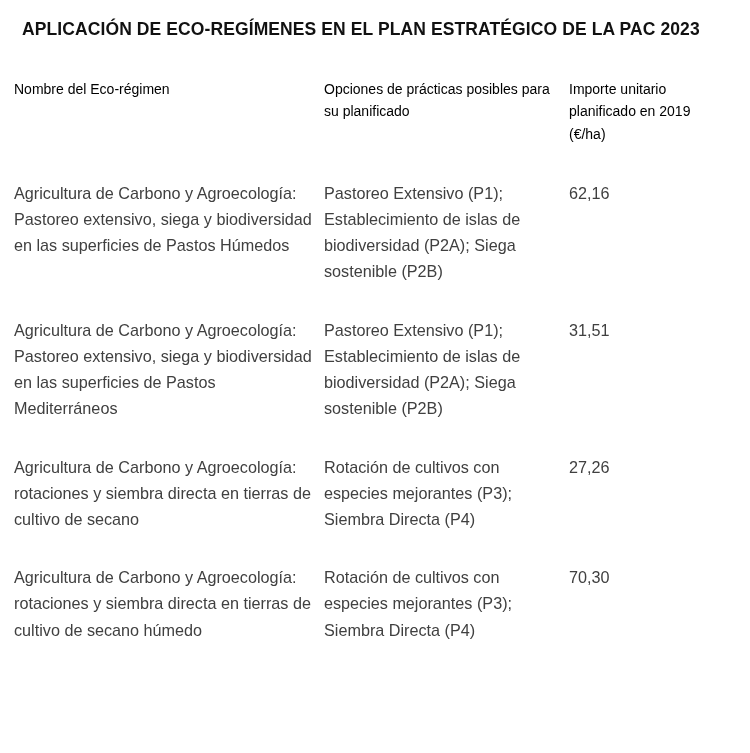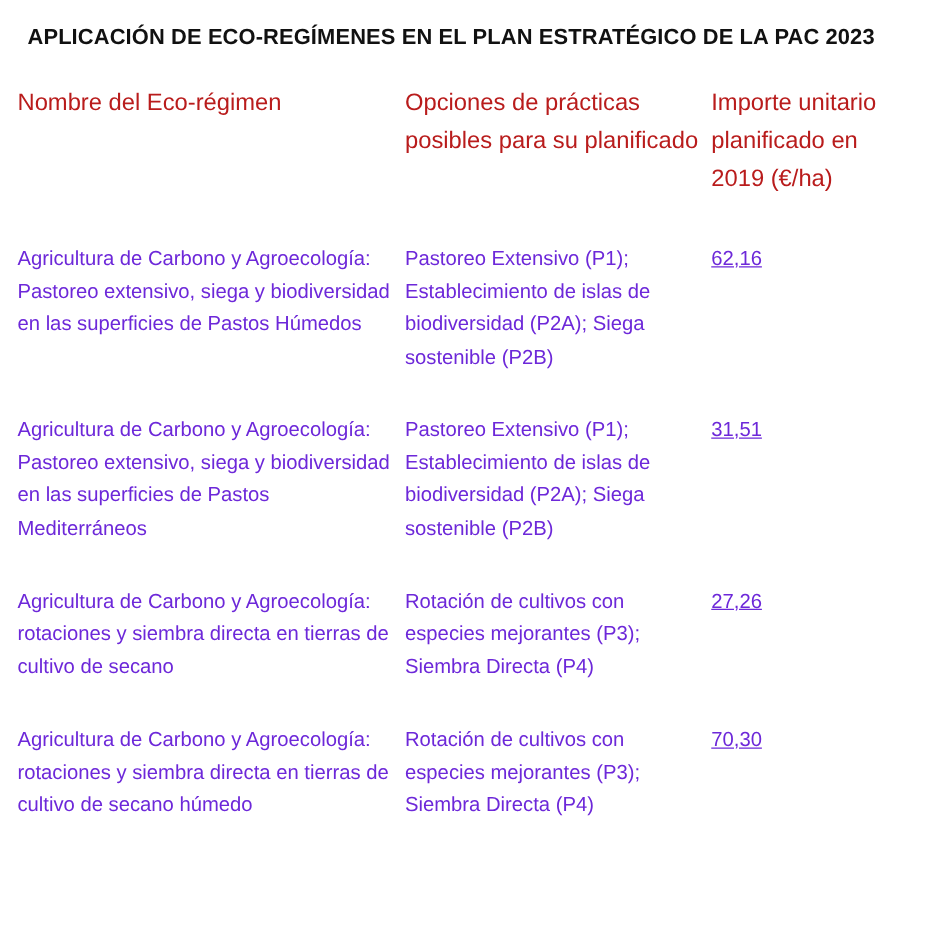--- a/index.html
+++ b/index.html
@@ -19,55 +19,55 @@
     width: 750px;
     height: 753px;
     box-sizing: border-box;
     padding: 18px 14px 0 14px;
   }
   .doc-title {
     font-size: 17.5px;
     line-height: 1.35;
     color: #111111;
     letter-spacing: 0.1px;
-    margin: 0 0 26px 8px;
+    margin: 0 0 36px 8px;
     white-space: nowrap;
   }
   table.eco-table {
     width: 718px;
     border-collapse: collapse;
     table-layout: fixed;
   }
   table.eco-table col.c1 { width: 310px; }
   table.eco-table col.c2 { width: 245px; }
   table.eco-table col.c3 { width: 163px; }
 
   table.eco-table th {
     text-align: left;
     font-weight: normal;
-    font-size: 19px;
+    font-size: 14px;
     line-height: 1.62;
-    color: #b91c1c;
+    color: #000000;
     vertical-align: top;
     padding: 0 10px 34px 0;
   }
   table.eco-table td {
     text-align: left;
     font-size: 16.2px;
     line-height: 1.62;
-    color: #6d28d9;
+    color: #404040;
     vertical-align: top;
     padding: 0 10px 32px 0;
   }
   table.eco-table th:first-child,
   table.eco-table td:first-child {
     padding-left: 0;
   }
   .cell-name { white-space: normal; }
-  .cell-amount { white-space: nowrap; text-decoration: underline; }
+  .cell-amount { white-space: nowrap; }
 </style>
 </head>
 <body>
 
 <div class="page">
 
   <h1 class="doc-title">APLICACIÓN DE ECO-REGÍMENES EN EL PLAN ESTRATÉGICO DE LA PAC 2023</h1>
 
   <table class="eco-table">
     <colgroup>

